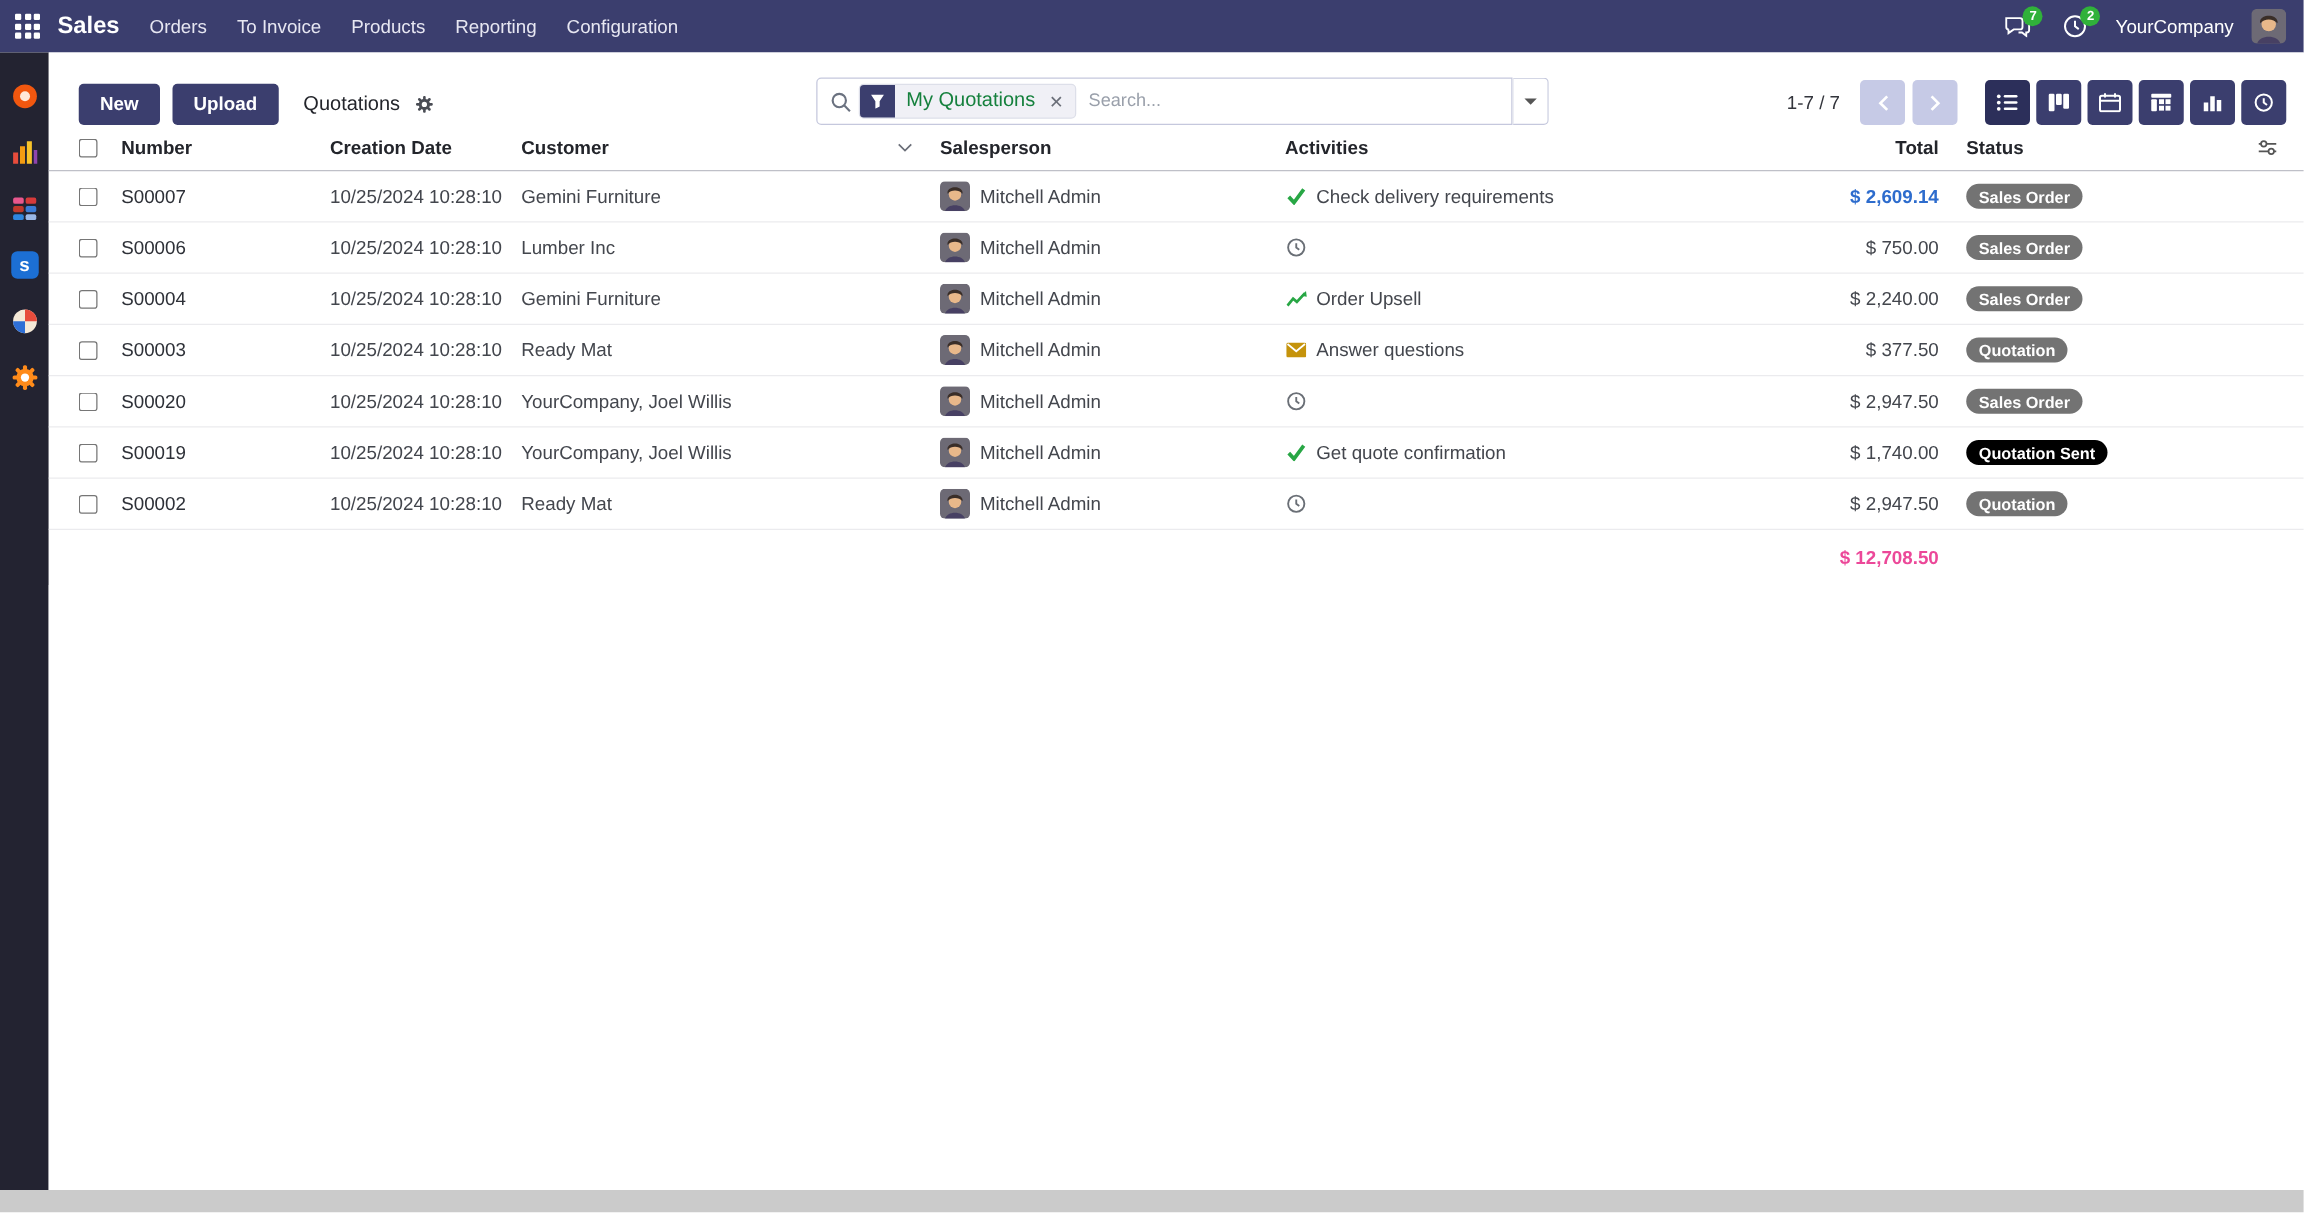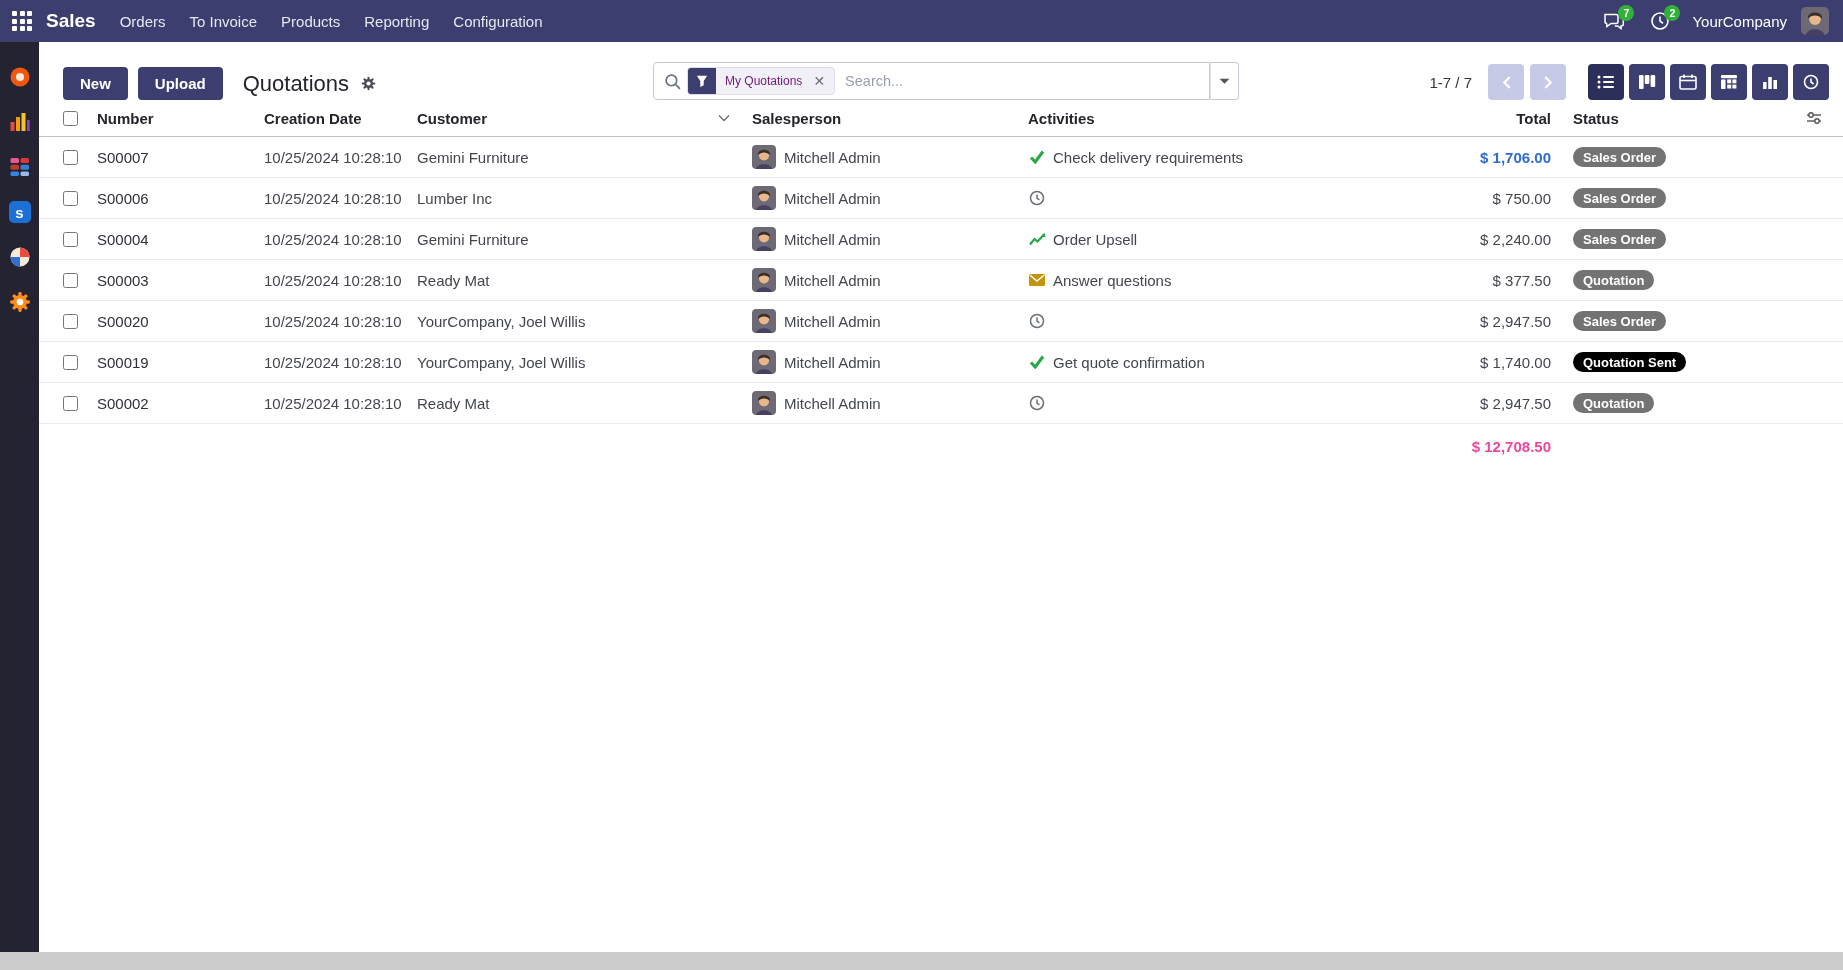--- a/index.html
+++ b/index.html
@@ -26,28 +26,28 @@
   .body-row{display:flex;flex:1 1 auto;min-height:0}
   .rail{width:39px;background:#232331;display:flex;flex-direction:column;align-items:center;padding-top:24px;gap:23px;flex:0 0 auto}
   .rail-icon{width:22px;height:22px;display:flex;align-items:center;justify-content:center;cursor:pointer}
   .rail-icon.blue-s{background:#1c6fd4;border-radius:5px;color:#fff;font-weight:700;font-size:15px;line-height:1}
   .main{flex:1;display:flex;flex-direction:column;background:#fff;min-width:0}
 
   
   .control-panel{height:58px;display:flex;align-items:flex-end;padding:0 14px 0 24px;flex:0 0 auto}
   .cp-left{display:flex;align-items:center;gap:10px;flex:1 1 0}
   .btn{background:#3b3e6e;color:#fff;border:none;border-radius:4px;padding:8px 17px;font-size:15px;font-weight:600;font-family:inherit;cursor:pointer}
-  .page-title{font-size:22px;color:#23252b;margin-left:10px;font-weight:400}
+  .page-title{font-size:16px;color:#23252b;margin-left:10px;font-weight:400}
   .title-gear{cursor:pointer;display:flex;background:none;border:none;margin-left:2px}
 
   .search-zone{width:586px;flex:0 0 auto;display:flex;align-items:center}
   .search-bar{flex:1;height:38px;border:1px solid #c5c8dd;border-radius:4px 0 0 4px;display:flex;align-items:center;padding-left:10px;background:#fff}
   .facet{display:flex;align-items:center;background:#f0f0f6;border-radius:4px;overflow:hidden;height:28px;margin-left:6px;border:1px solid #dddfe9;flex:0 0 auto}
   .facet-icon{width:28px;height:28px;background:#3b3e6e;display:flex;align-items:center;justify-content:center}
-  .facet-label{padding:0 9px;font-size:12px;color:#701a75;white-space:nowrap}
+  .facet-label{padding:0 9px;font-size:16px;color:#15803d;white-space:nowrap}
   .facet-remove{padding:0 9px 0 2px;color:#6b6f79;font-size:14px;cursor:pointer;background:none;border:none;font-family:inherit}
   .search-input{flex:1 1 0;min-width:40px;border:none;outline:none;font-size:14.5px;padding:0 10px;font-family:Liberation Sans, sans-serif;color:#1d4ed8;background:transparent}
   .search-input::placeholder{color:#9aa0ab}
   .search-caret{width:29px;height:38px;border:1px solid #c5c8dd;border-left:1px solid #dfe1ec;border-radius:0 4px 4px 0;background:#fff;display:flex;align-items:center;justify-content:center;cursor:pointer}
 
   .cp-right{flex:1 1 0;display:flex;align-items:center;justify-content:flex-end;gap:6px}
   .pager-text{font-size:15px;color:#33353c;margin-right:10px;white-space:nowrap}
   .pager-btn{width:36px;height:36px;border:none;border-radius:4px;background:#c6cae6;display:flex;align-items:center;justify-content:center;cursor:pointer}
   .view-switcher{display:flex;gap:5px;margin-left:16px}
   .view-btn{width:36px;height:36px;border:none;border-radius:4px;background:#3b3e6e;display:flex;align-items:center;justify-content:center;cursor:pointer}
@@ -364,21 +364,21 @@
       <span>Mitchell Admin</span>
     </div>
     <div class="td col-activity">
       <span class="act-icon">
                   <svg width="16" height="14" viewBox="0 0 16 14">
                     <path d="M2 7.5 l4.2 4.5 L14 1.5" stroke="#28a745" stroke-width="3" fill="none"></path>
                   </svg>
                 </span>
       <span>Check delivery requirements</span>
     </div>
-    <div class="td col-total total-highlight">$ 1,706.00</div>
+    <div class="td col-total total-highlight">$ 2,609.14</div>
     <div class="td col-status">
       <span class="badge badge-green">Sales Order</span>
     </div>
     <div class="td col-gear"></div>
   </div>
 
   <div class="tr row">
     <div class="td col-check">
       <input type="checkbox" style="">
     </div>

